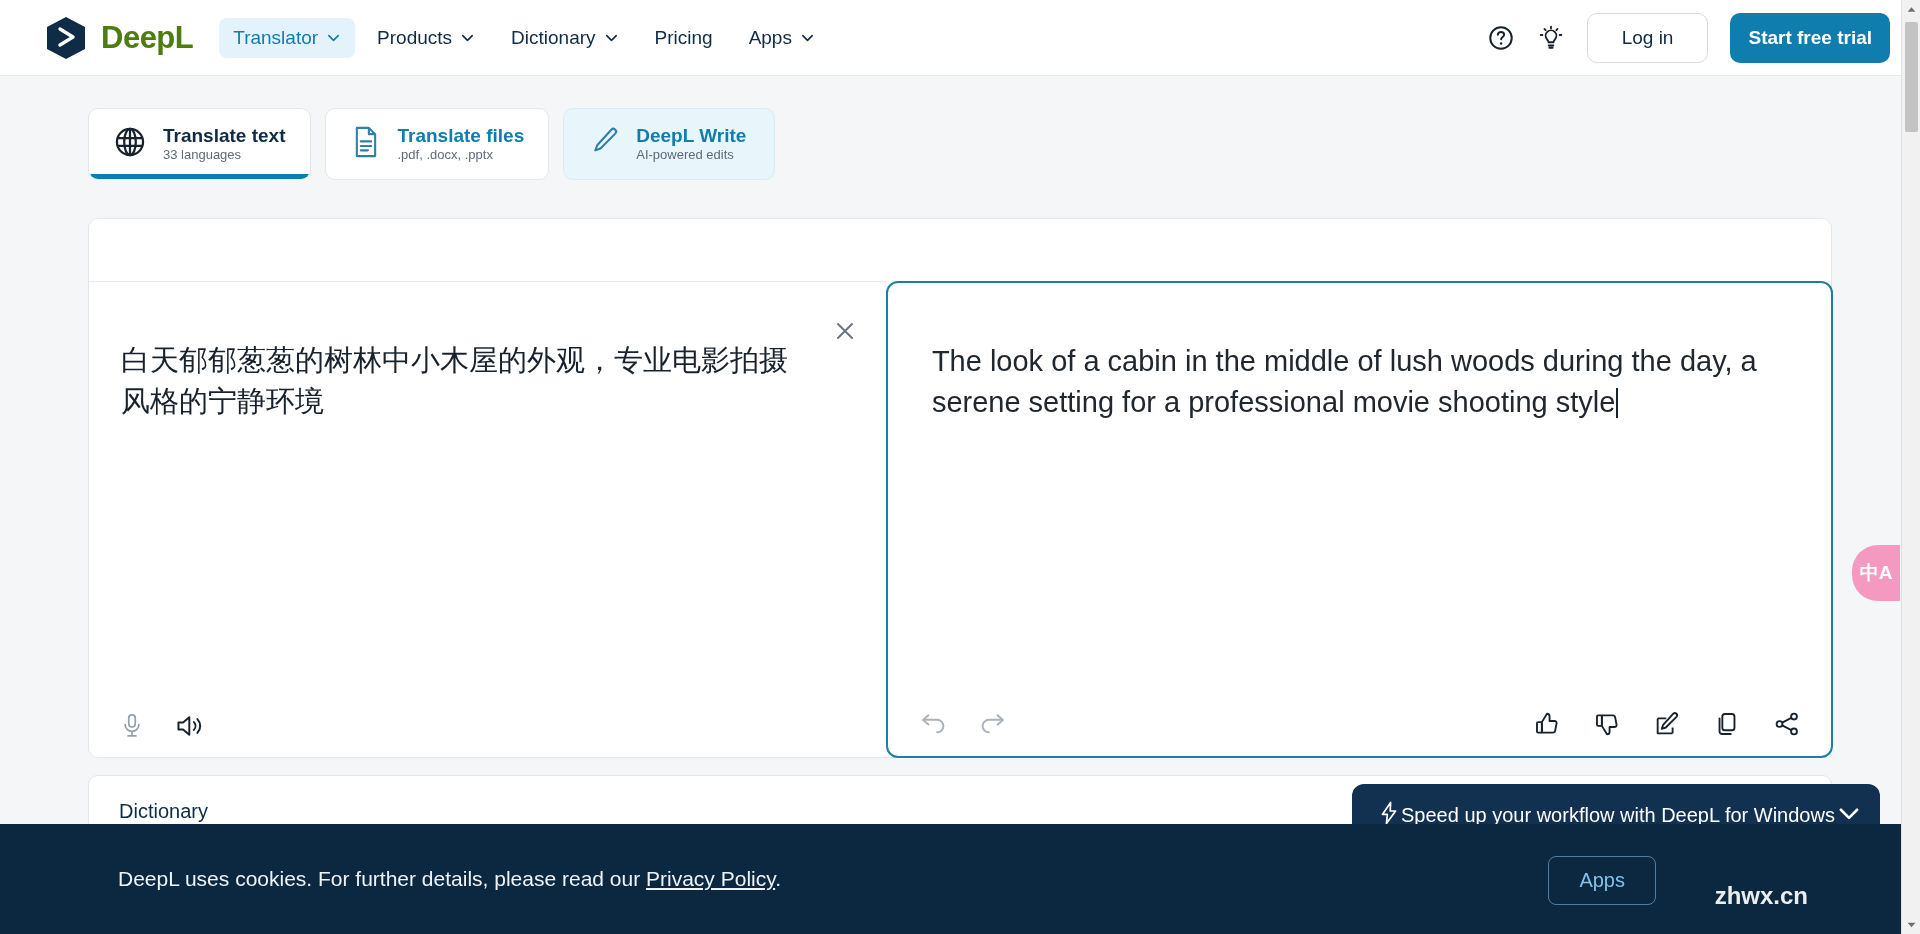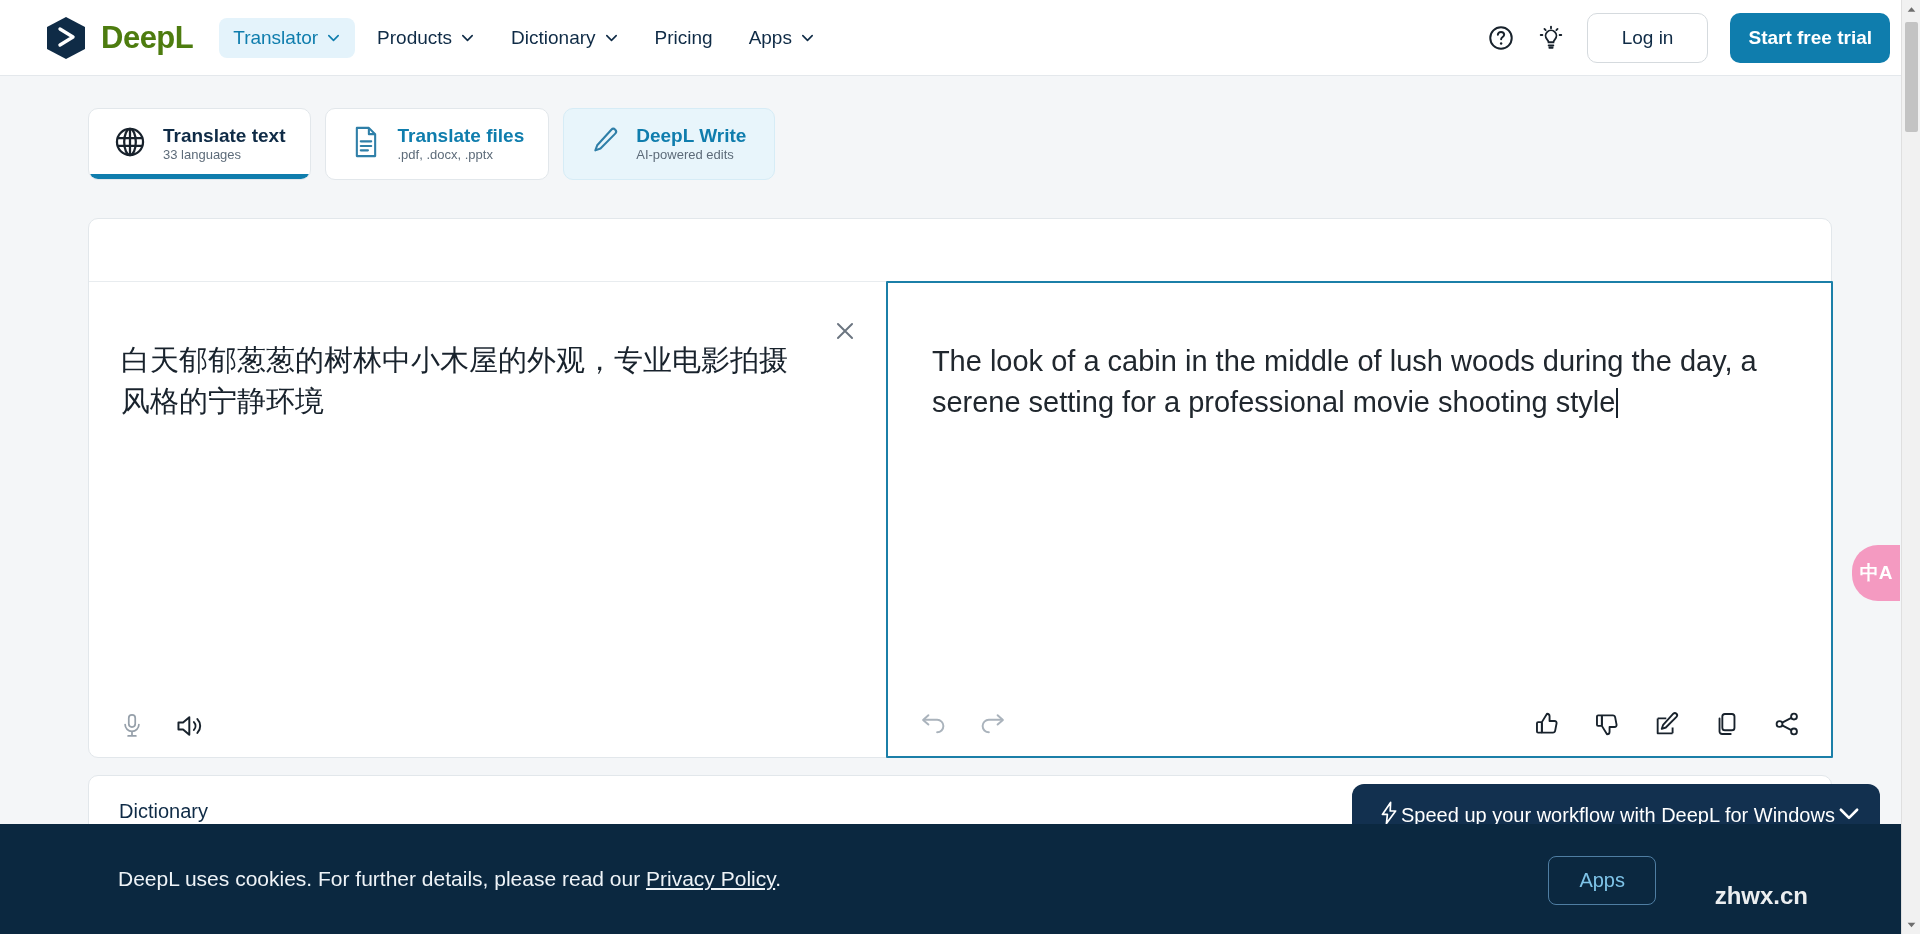--- a/index.html
+++ b/index.html
@@ -78,21 +78,21 @@
     position: absolute; right: 22px; top: 10px;
     border: 1px solid #d5dade; background: #fff; border-radius: 8px;
     font-size: 18px; color: #0f2b46; padding: 10px 20px; cursor: pointer;
     font-family: "Liberation Sans", sans-serif;
   }
 
   .panes { position: absolute; top: 62px; left: 0; width: 1744px; height: 477px; display: flex; }
   .pane { position: relative; height: 477px; }
   .pane-src { width: 872px; border-top: 1px solid #e8ecef; }
   .pane-tgt {
-    width: 1036px; border: 2px solid #1b7fa8; border-radius: 1px;
+    width: 1036px; border: 2px solid #1b7fa8; border-radius: 12px;
     background: #fff;
   }
   .txt-area {
     position: absolute; top: 34px; left: 32px; right: 78px;
     font-size: 29px; line-height: 1.42; color: #18222c; white-space: pre-wrap; margin-top: 24px;
   }
   .txt-area.tgt { right: 40px; left: 44px; color: #20272e; }
   .caret {
     display: inline-block; width: 2px; height: 30px; background: #18222c;
     vertical-align: -6px; margin-left: 1px;

